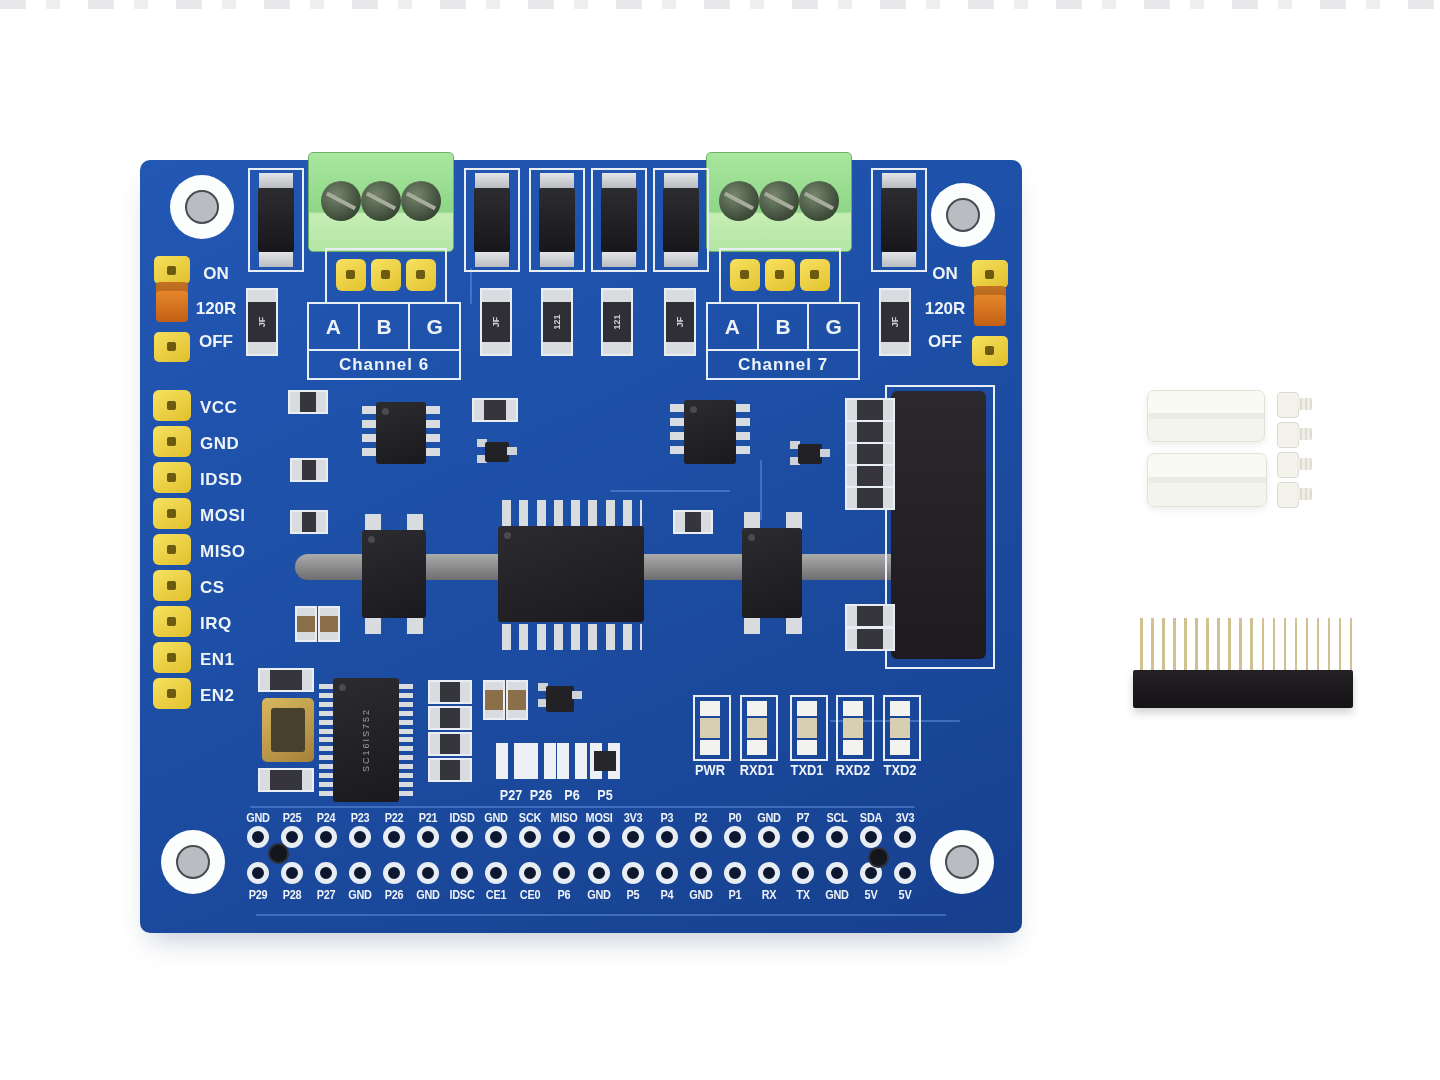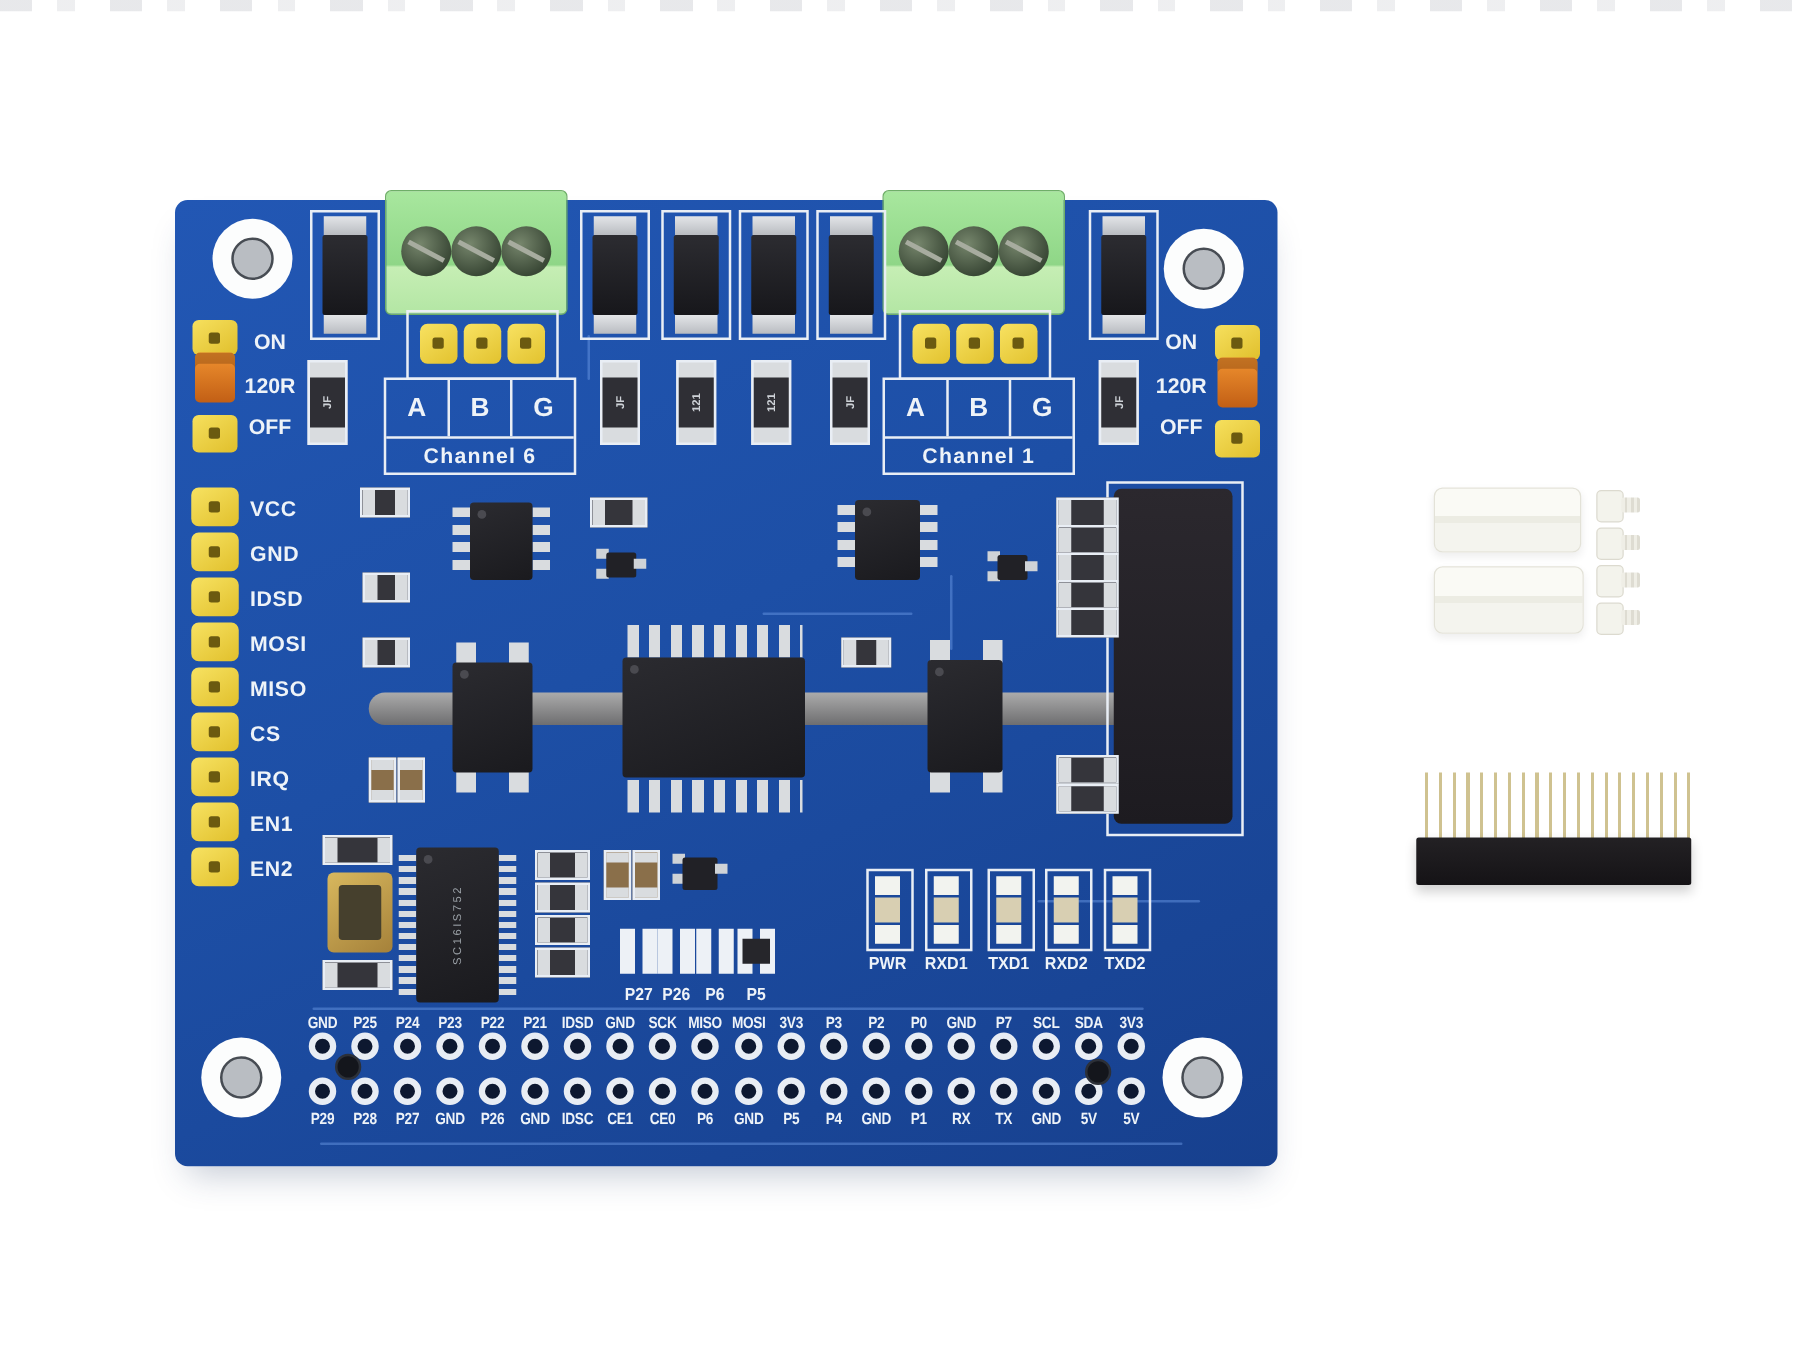--- a/index.html
+++ b/index.html
@@ -174,21 +174,21 @@
         <div class="abgc">G</div>
       </div>
       <div class="abgf">Channel 6</div>
     </div>
     <div class="abg" style="left:566px">
       <div class="abgr">
         <div class="abgc">A</div>
         <div class="abgc">B</div>
         <div class="abgc">G</div>
       </div>
-      <div class="abgf">Channel 1</div>
+      <div class="abgf">Channel 7</div>
     </div>
 
     <div class="jblock" style="left:12px;top:96px">
       <div class="jp"></div>
       <div class="jcap"></div>
       <div class="jp2"></div>
     </div>
     <div class="jblock" style="left:830px;top:100px">
       <div class="jp"></div>
       <div class="jcap"></div>

